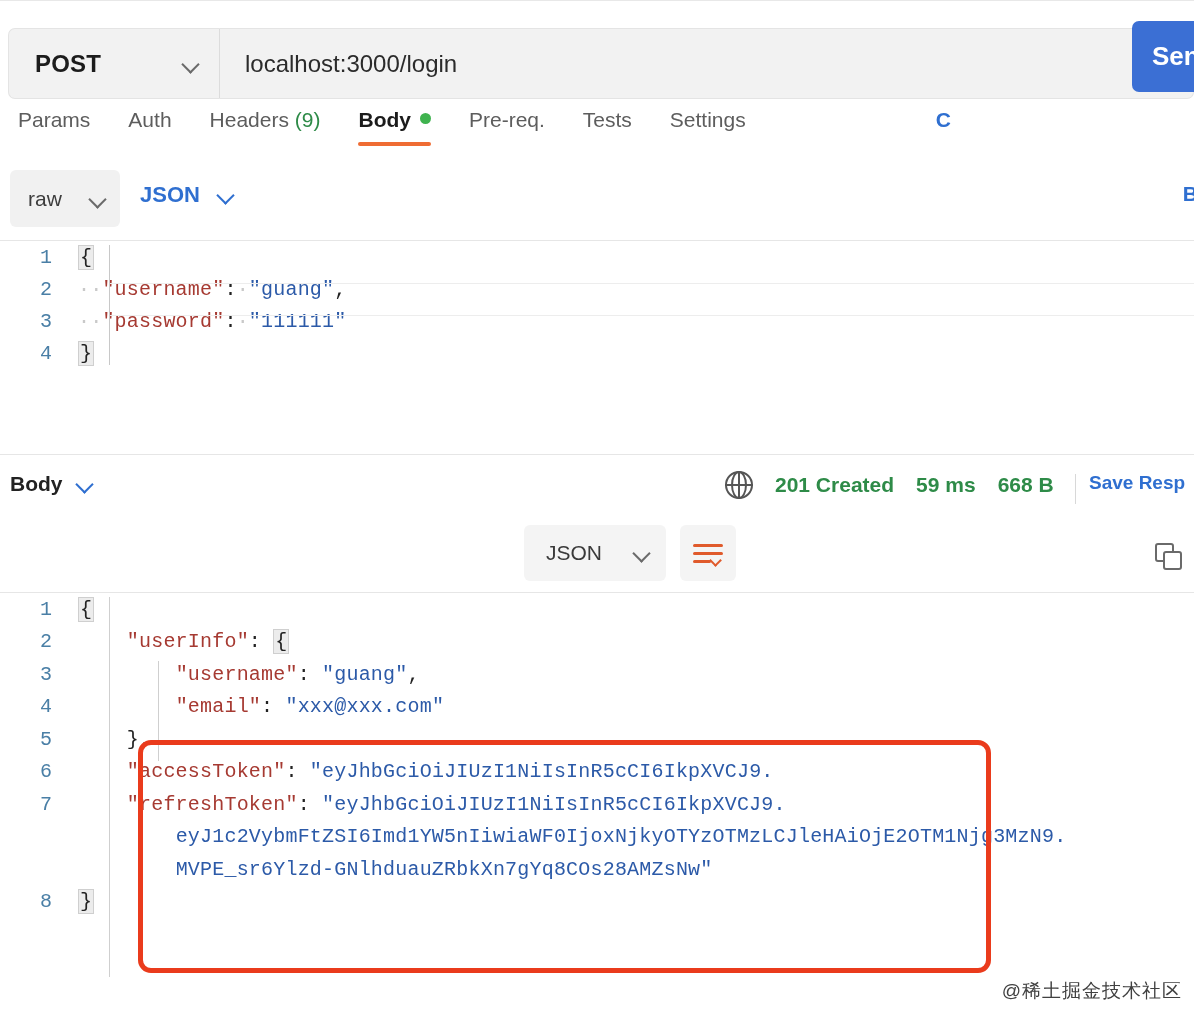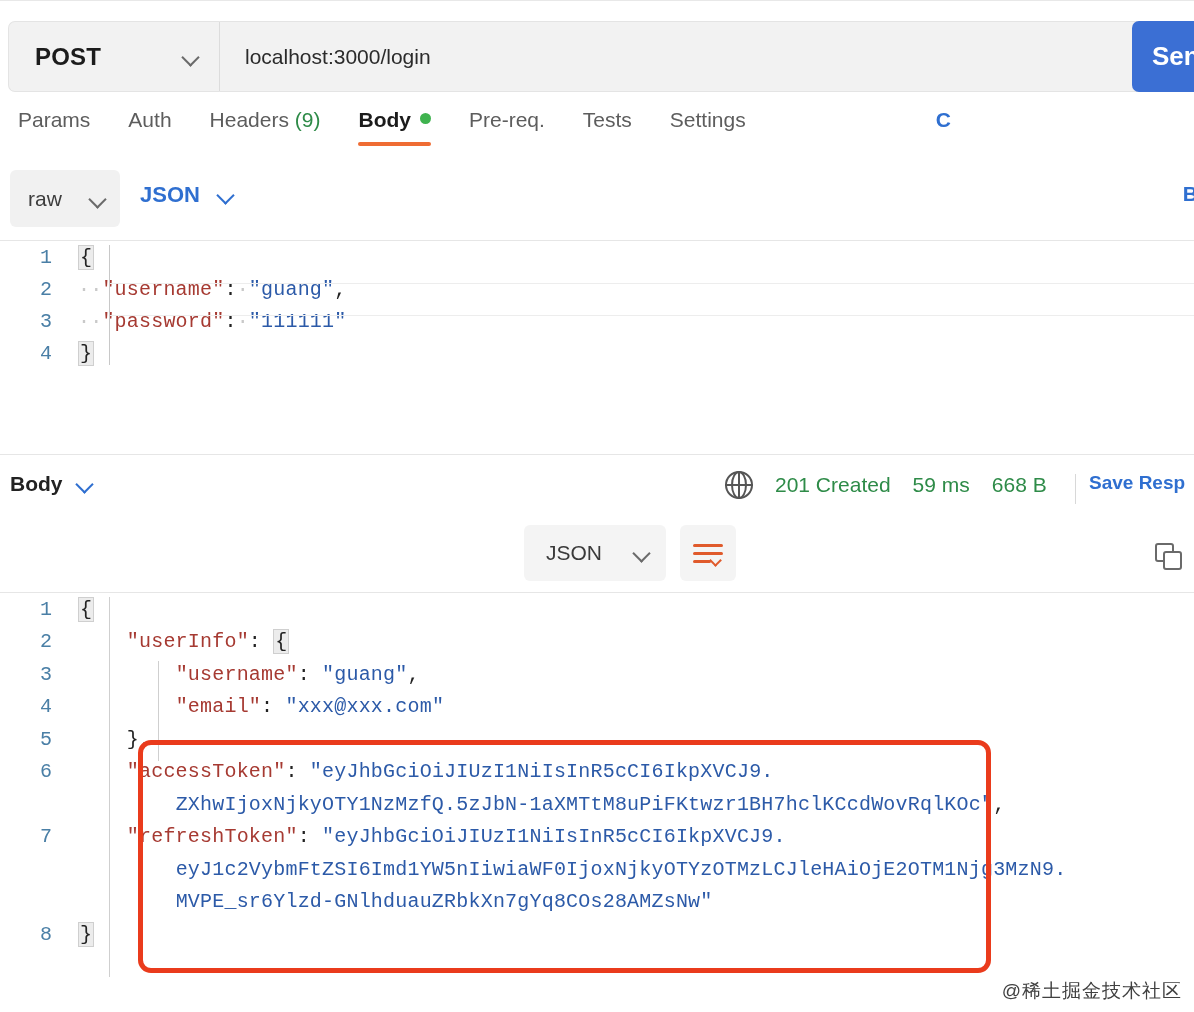--- a/index.html
+++ b/index.html
@@ -14,21 +14,21 @@
 
   
   .topbar {
     position: absolute;
     left: 0; top: 0;
     width: 1194px; height: 96px;
     border-top: 1px solid #e8e8e8;
   }
   .url-row {
     position: absolute;
-    left: 8px; top: 20px;
+    left: 8px; top: 27px;
     width: 1186px; height: 71px;
     display: flex;
     align-items: stretch;
   }
   .method-box {
     width: 212px;
     background: #f2f2f2;
     border: 1px solid #e4e4e4;
     border-radius: 7px 0 0 7px;
     border-right: 1px solid #dcdcdc;
@@ -47,21 +47,21 @@
     flex: 1;
     background: #f2f2f2;
     border: 1px solid #e4e4e4;
     border-left: none;
     border-radius: 0 7px 7px 0;
     display: flex;
     align-items: center;
     padding-left: 25px;
   }
   .url-text {
-    font-size: 21px;
+    font-size: 24px;
     color: #2b2b2b;
   }
   .send-btn {
     position: absolute;
     left: 1132px; top: 20px;
     width: 110px; height: 71px;
     background: #3b6fd4;
     border: none;
     border-radius: 7px 0 0 7px;
     color: #fff;
@@ -249,21 +249,21 @@
   .status-group {
     position: absolute;
     left: 725px; top: 9px;
     display: flex;
     align-items: center;
     gap: 22px;
   }
   .status-group .st {
     font-size: 21px;
     color: #2e8b48;
-    font-weight: 400;
+    font-weight: 700;
     text-align: center;
   }
   .globe {
     width: 28px; height: 28px;
     border: 2px solid #555;
     border-radius: 50%;
     position: relative;
   }
   .globe::before {
     content: "";
@@ -512,21 +512,20 @@
   </div>
 </div>
 
 <div class="editor" id="response-editor">
     <div class="code-line"><span class="ln">1</span><span class="code"><span class="brace-box">{</span></span></div>
     <div class="code-line"><span class="ln">2</span><span class="code">    <span class="k">"userInfo"</span><span class="p">: </span><span class="brace-box">{</span></span></div>
     <div class="code-line"><span class="ln">3</span><span class="code">        <span class="k">"username"</span><span class="p">: </span><span class="s">"guang"</span><span class="p">,</span></span></div>
     <div class="code-line"><span class="ln">4</span><span class="code">        <span class="k">"email"</span><span class="p">: </span><span class="s">"xxx@xxx.com"</span></span></div>
     <div class="code-line"><span class="ln">5</span><span class="code">    <span class="p">}</span><span class="p">,</span></span></div>
     <div class="code-line"><span class="ln">6</span><span class="code">    <span class="k">"accessToken"</span><span class="p">: </span><span class="s">"eyJhbGciOiJIUzI1NiIsInR5cCI6IkpXVCJ9.</span></span></div>
-    <div class="code-line"><span class="ln"></span><span class="code">        <span class="s">ZXhwIjoxNjkyOTY1NzMzfQ.5zJbN-1aXMTtM8uPiFKtwzr1BH7hclKCcdWovRqlKOc"</span><span class="p">,</span></span></div>
     <div class="code-line"><span class="ln">7</span><span class="code">    <span class="k">"refreshToken"</span><span class="p">: </span><span class="s">"eyJhbGciOiJIUzI1NiIsInR5cCI6IkpXVCJ9.</span></span></div>
     <div class="code-line"><span class="ln"></span><span class="code">        <span class="s">eyJ1c2VybmFtZSI6Imd1YW5nIiwiaWF0IjoxNjkyOTYzOTMzLCJleHAiOjE2OTM1Njg3MzN9.</span></span></div>
     <div class="code-line"><span class="ln"></span><span class="code">        <span class="s">MVPE_sr6Ylzd-GNlhduauZRbkXn7gYq8COs28AMZsNw"</span></span></div>
     <div class="code-line"><span class="ln">8</span><span class="code"><span class="brace-box">}</span></span></div>
     <div class="indent-guide" style="left: 109px; top: 4px; height: 380px;"></div>
     <div class="indent-guide" style="left: 158px; top: 68px; height: 100px;"></div>
   </div>
 
 <div class="annot-box"></div>
 

